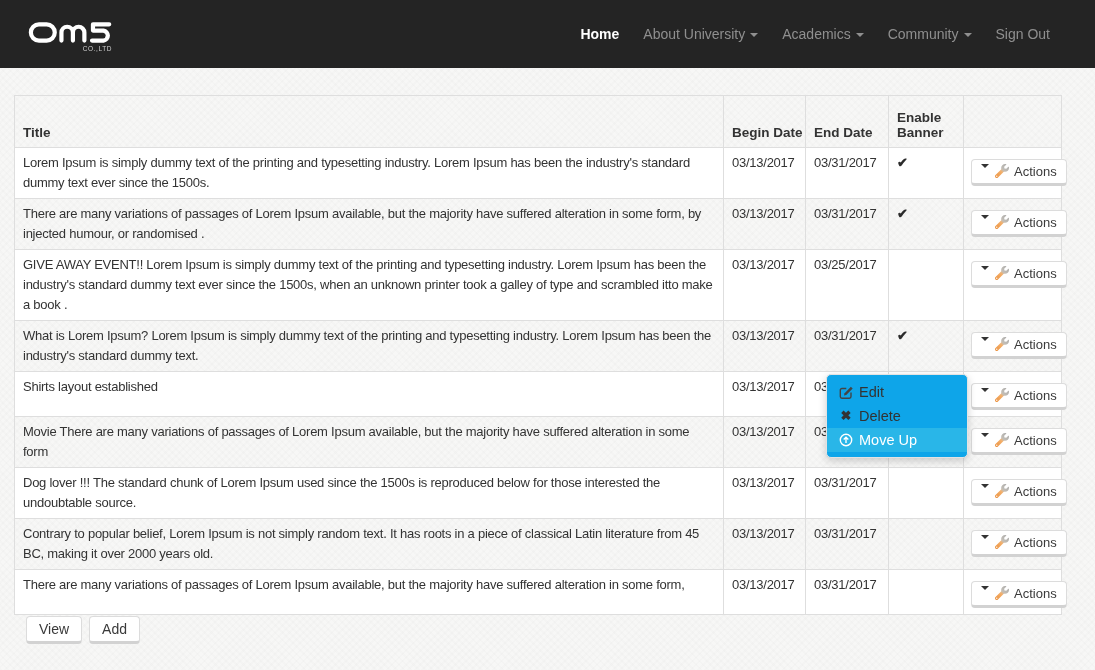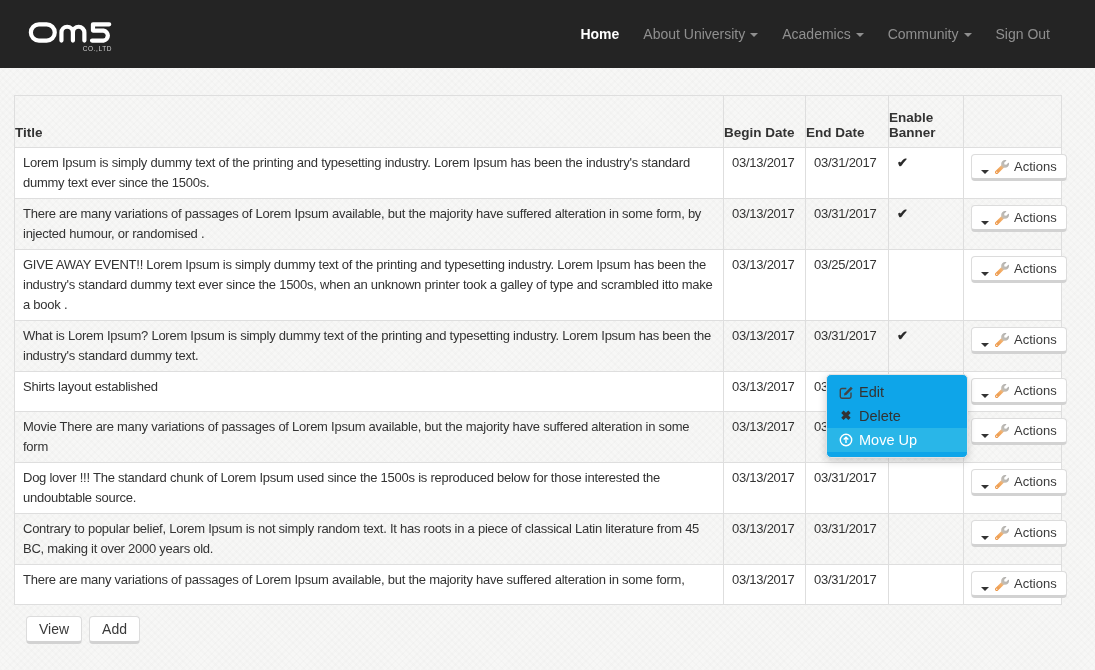--- a/index.html
+++ b/index.html
@@ -32,36 +32,36 @@
     display:inline-block; width:0; height:0; margin-left:5px; vertical-align:middle;
     border-left:4px solid transparent; border-right:4px solid transparent; border-top:4px solid currentColor;
   }
   
   .table-wrap{ position:absolute; left:14px; top:95px; width:1047px; }
   table{ border-collapse:collapse; width:1047px; table-layout:fixed; }
   col.w-title{ width:709px; } col.w-begin{ width:82px; } col.w-end{ width:83px; }
   col.w-banner{ width:75px; } col.w-actions{ width:98px; }
   th, td{ border:1px solid #dedede; text-align:left; }
   thead th{
-    vertical-align:bottom; padding:7px 0; height:52px;
+    vertical-align:bottom; padding:7px 8px; height:52px;
     font-size:13.5px; font-weight:700; color:#333; background:transparent;
   }
   th.nowrap{ white-space:nowrap; }
   tbody tr:nth-child(odd){ background:#ffffff; }
   tbody td{
     vertical-align:top; padding:5px 8px; font-size:13px; letter-spacing:-0.25px;
     line-height:20px; color:#333;
   }
   td.c-date{ white-space:nowrap; }
   td.c-banner .chk{ font-size:13px; font-weight:700; color:#2b2b2b; }
   td.c-actions{ padding:6px 7px; }
   
   .btn{
     font-family:"Liberation Sans", sans-serif;
-    display:inline-flex; align-items:flex-end; gap:5px;
+    display:inline-flex; align-items:flex-start; gap:5px;
     background:#ffffff; color:#3a3a3a;
     border:1px solid #dcdcdc; border-bottom:3px solid #d2d2d2; border-radius:4px;
     font-size:13px; padding:4px 9px; cursor:pointer;
   }
   .actions-btn .caret{ color:#333; margin-left:0; margin-right:1px; }
   .wrench{ width:14px; height:14px; display:block; }
   .bottom-btns{ position:absolute; left:18px; top:616px; display:flex; gap:7px;padding-left:8px; }
   .bottom-btns .btn{ font-size:14px; padding:4px 12px; }
   
   .ctx-menu{

